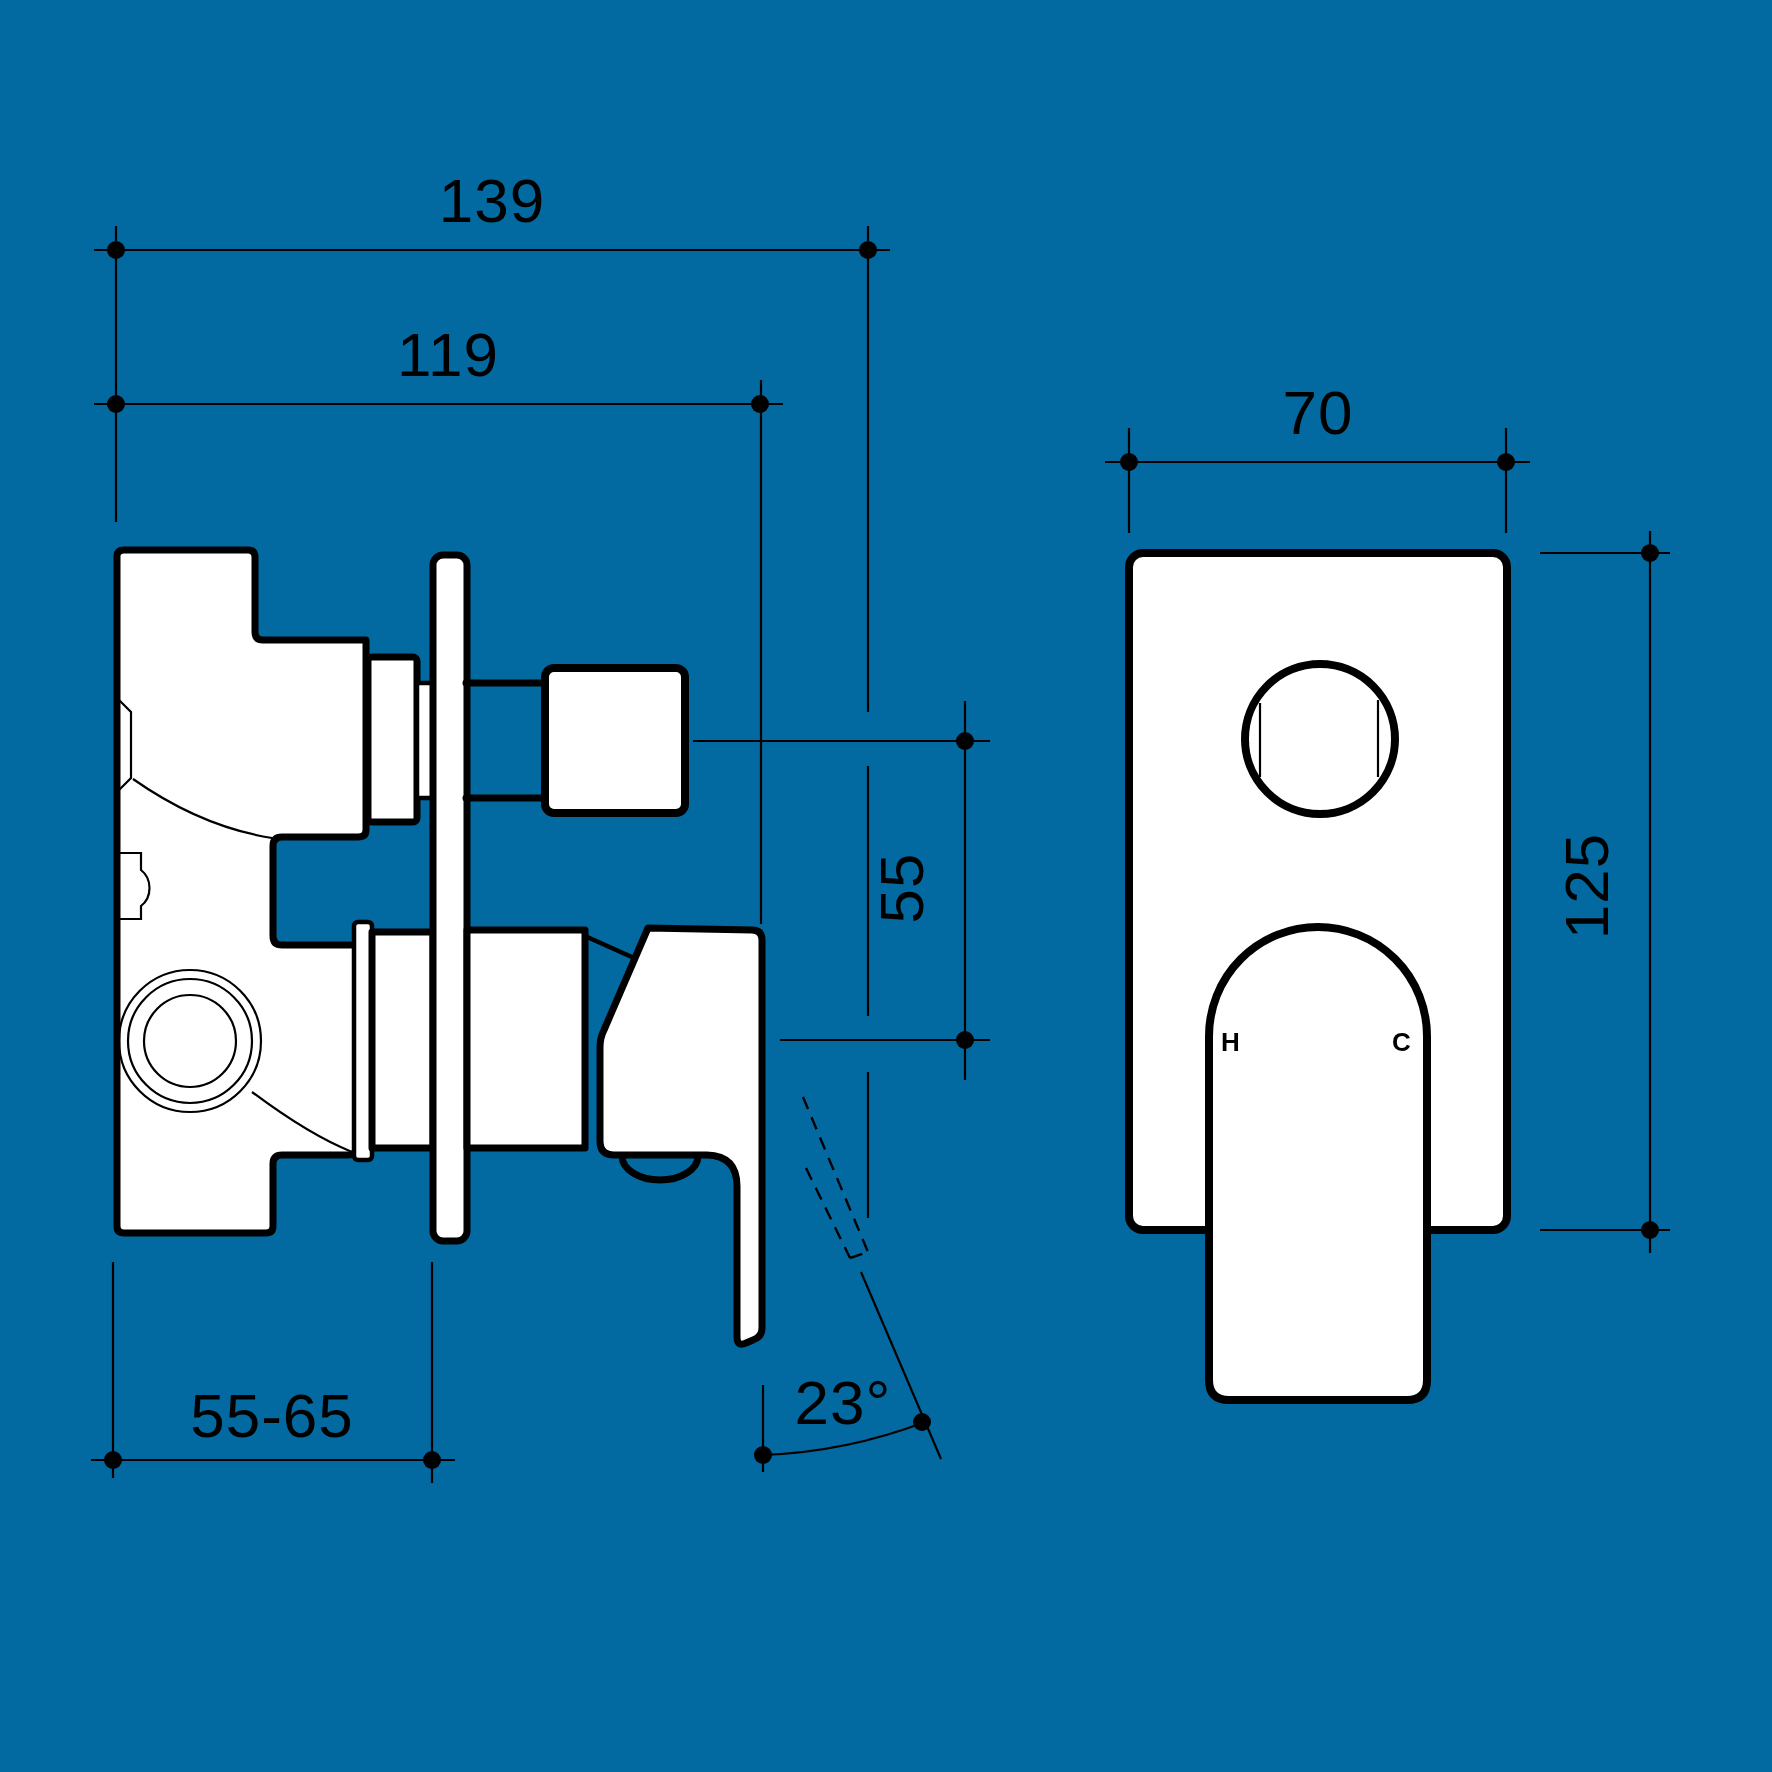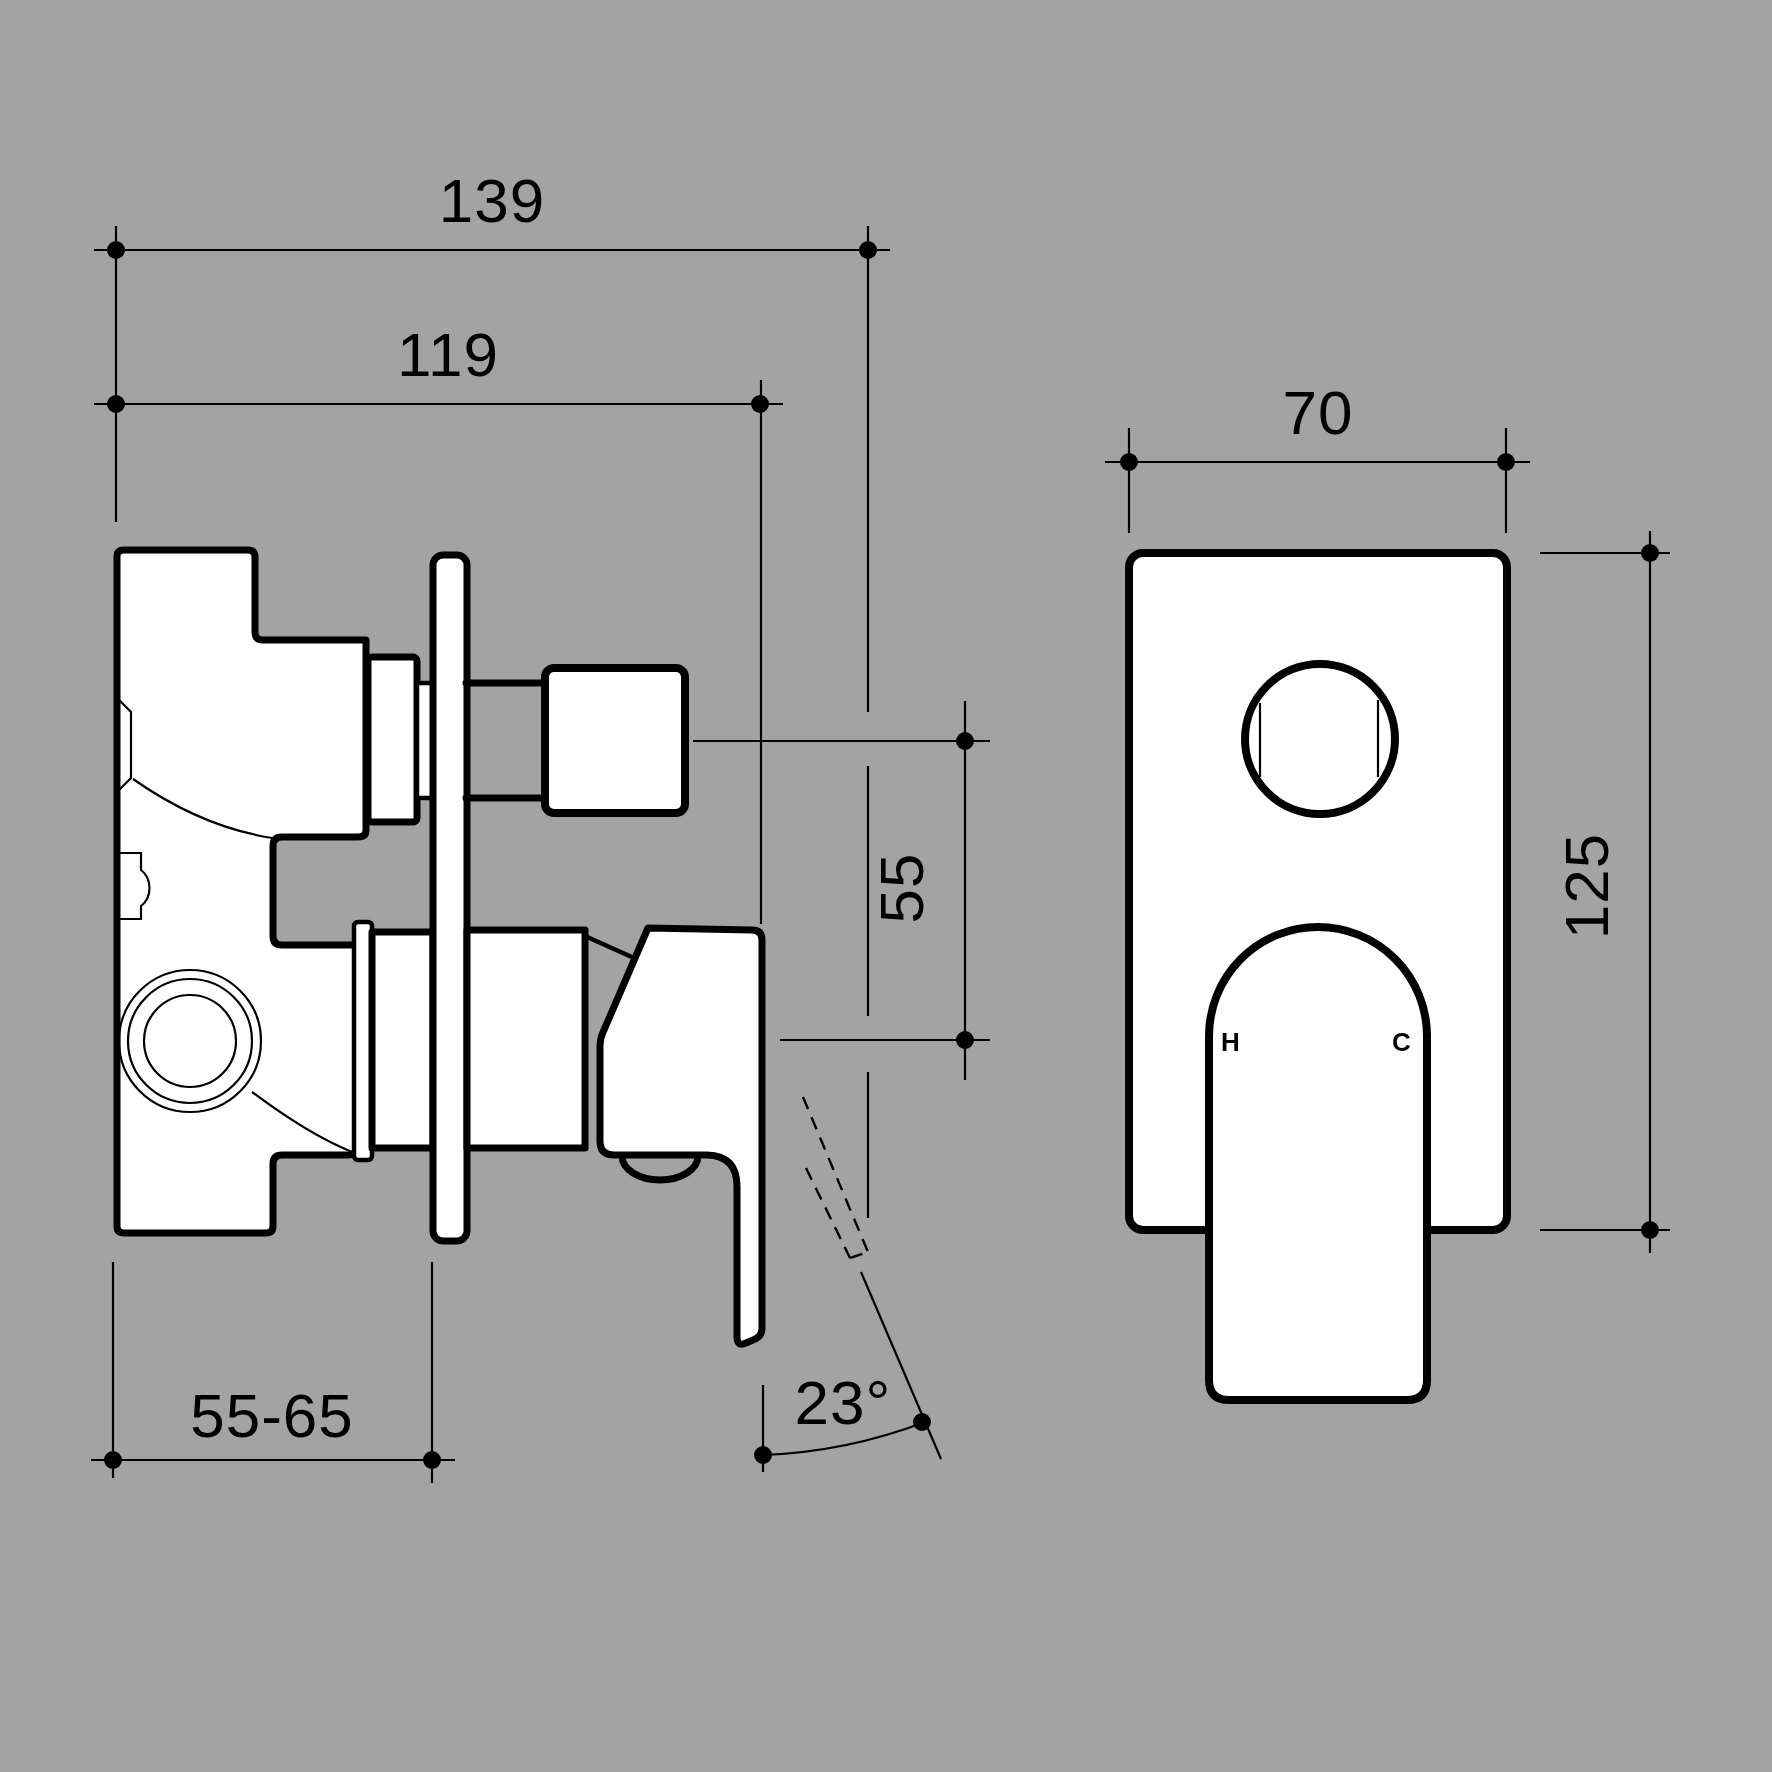--- a/index.html
+++ b/index.html
@@ -1,16 +1,16 @@
 <!DOCTYPE html>
 <html><head>
 <meta charset="utf-8">
 <style>
   html,body{margin:0;padding:0;background:#ffffff;}
-  .stage{position:relative;width:1772px;height:1772px;background:#a3a3a3;overflow:hidden;}
+  .stage{position:relative;width:1772px;height:1772px;background:#0369a1;overflow:hidden;}
   svg{display:block;}
   .thick{fill:none;stroke:#000;stroke-width:8;stroke-linejoin:round;stroke-linecap:round;}
   .thick7{fill:none;stroke:#000;stroke-width:7;stroke-linejoin:round;stroke-linecap:round;}
   .med{fill:none;stroke:#000;stroke-width:4.5;stroke-linejoin:round;}
   .thin{fill:none;stroke:#000;stroke-width:2.2;stroke-linecap:butt;}
   .dashed{fill:none;stroke:#000;stroke-width:2.4;stroke-dasharray:13 9;stroke-linecap:butt;}
   .white{fill:#ffffff;}
   .dot{fill:#000;stroke:none;}
   text{font-family:"Liberation Sans","DejaVu Sans",sans-serif;fill:#000;}
   .dimtext{font-size:62px;letter-spacing:1px;}

